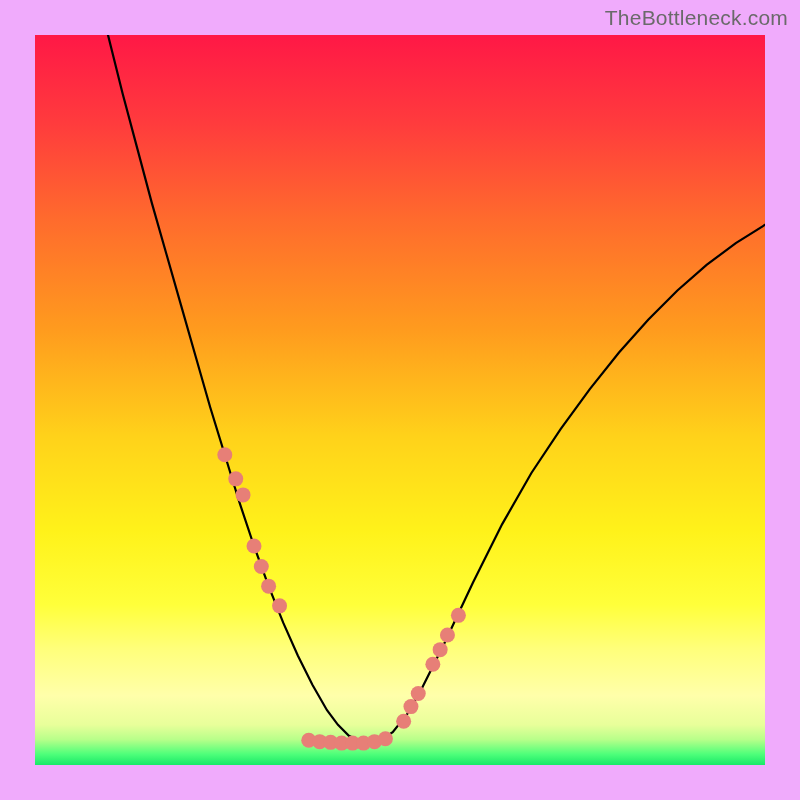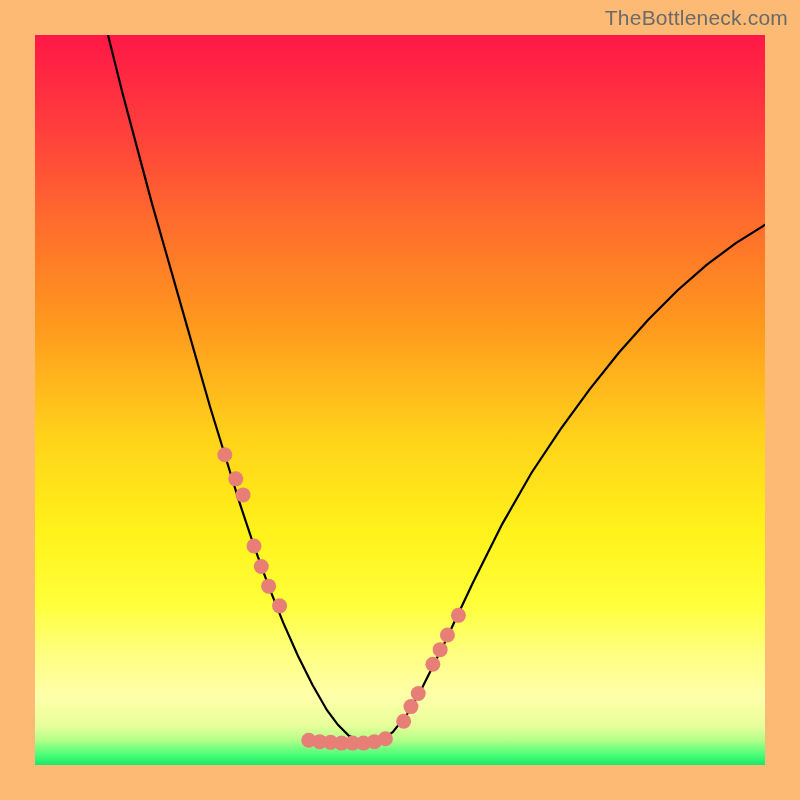--- a/index.html
+++ b/index.html
@@ -10,21 +10,21 @@
     background: #000;
     overflow: hidden;
     font-family: Arial, Helvetica, sans-serif;
   }
   .frame {
     position: absolute;
     left: 0;
     top: 0;
     width: 800px;
     height: 800px;
-    background: #fdba74;
+    background: #f0abfc;
   }
   .plot-area {
     position: absolute;
     left: 35px;
     top: 35px;
     width: 730px;
     height: 730px;
     overflow: hidden;
   }
   .watermark {

